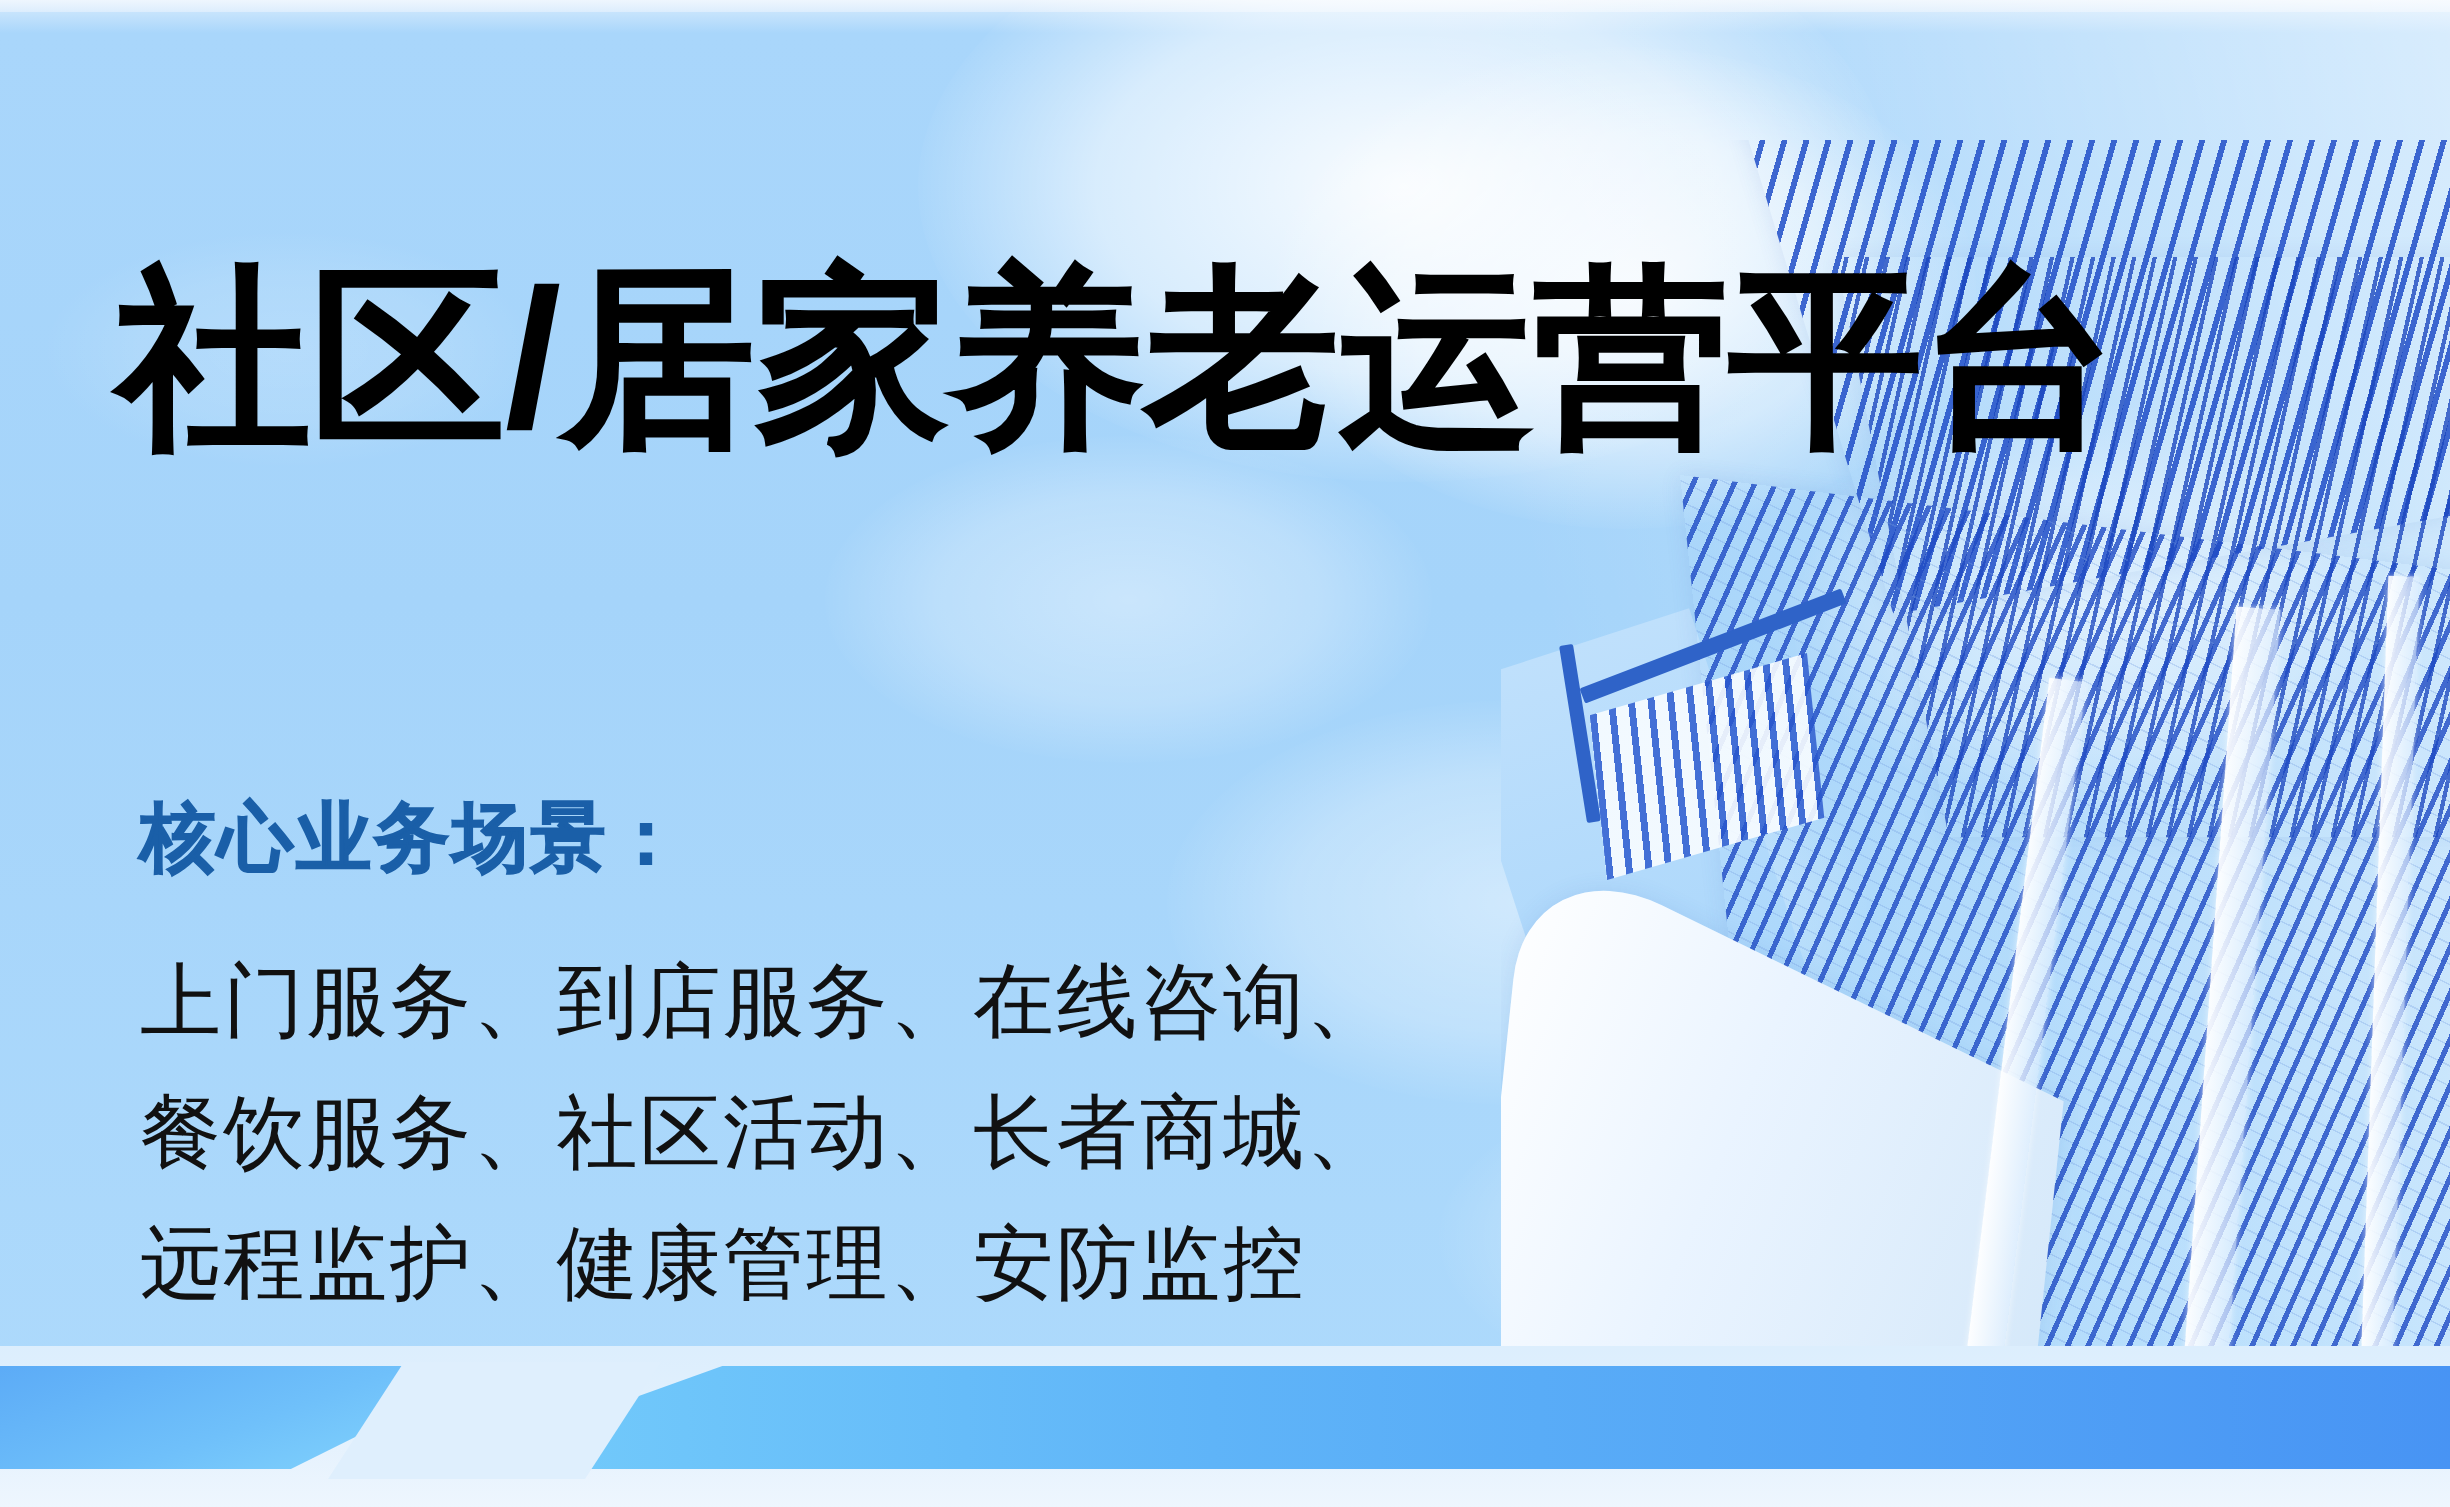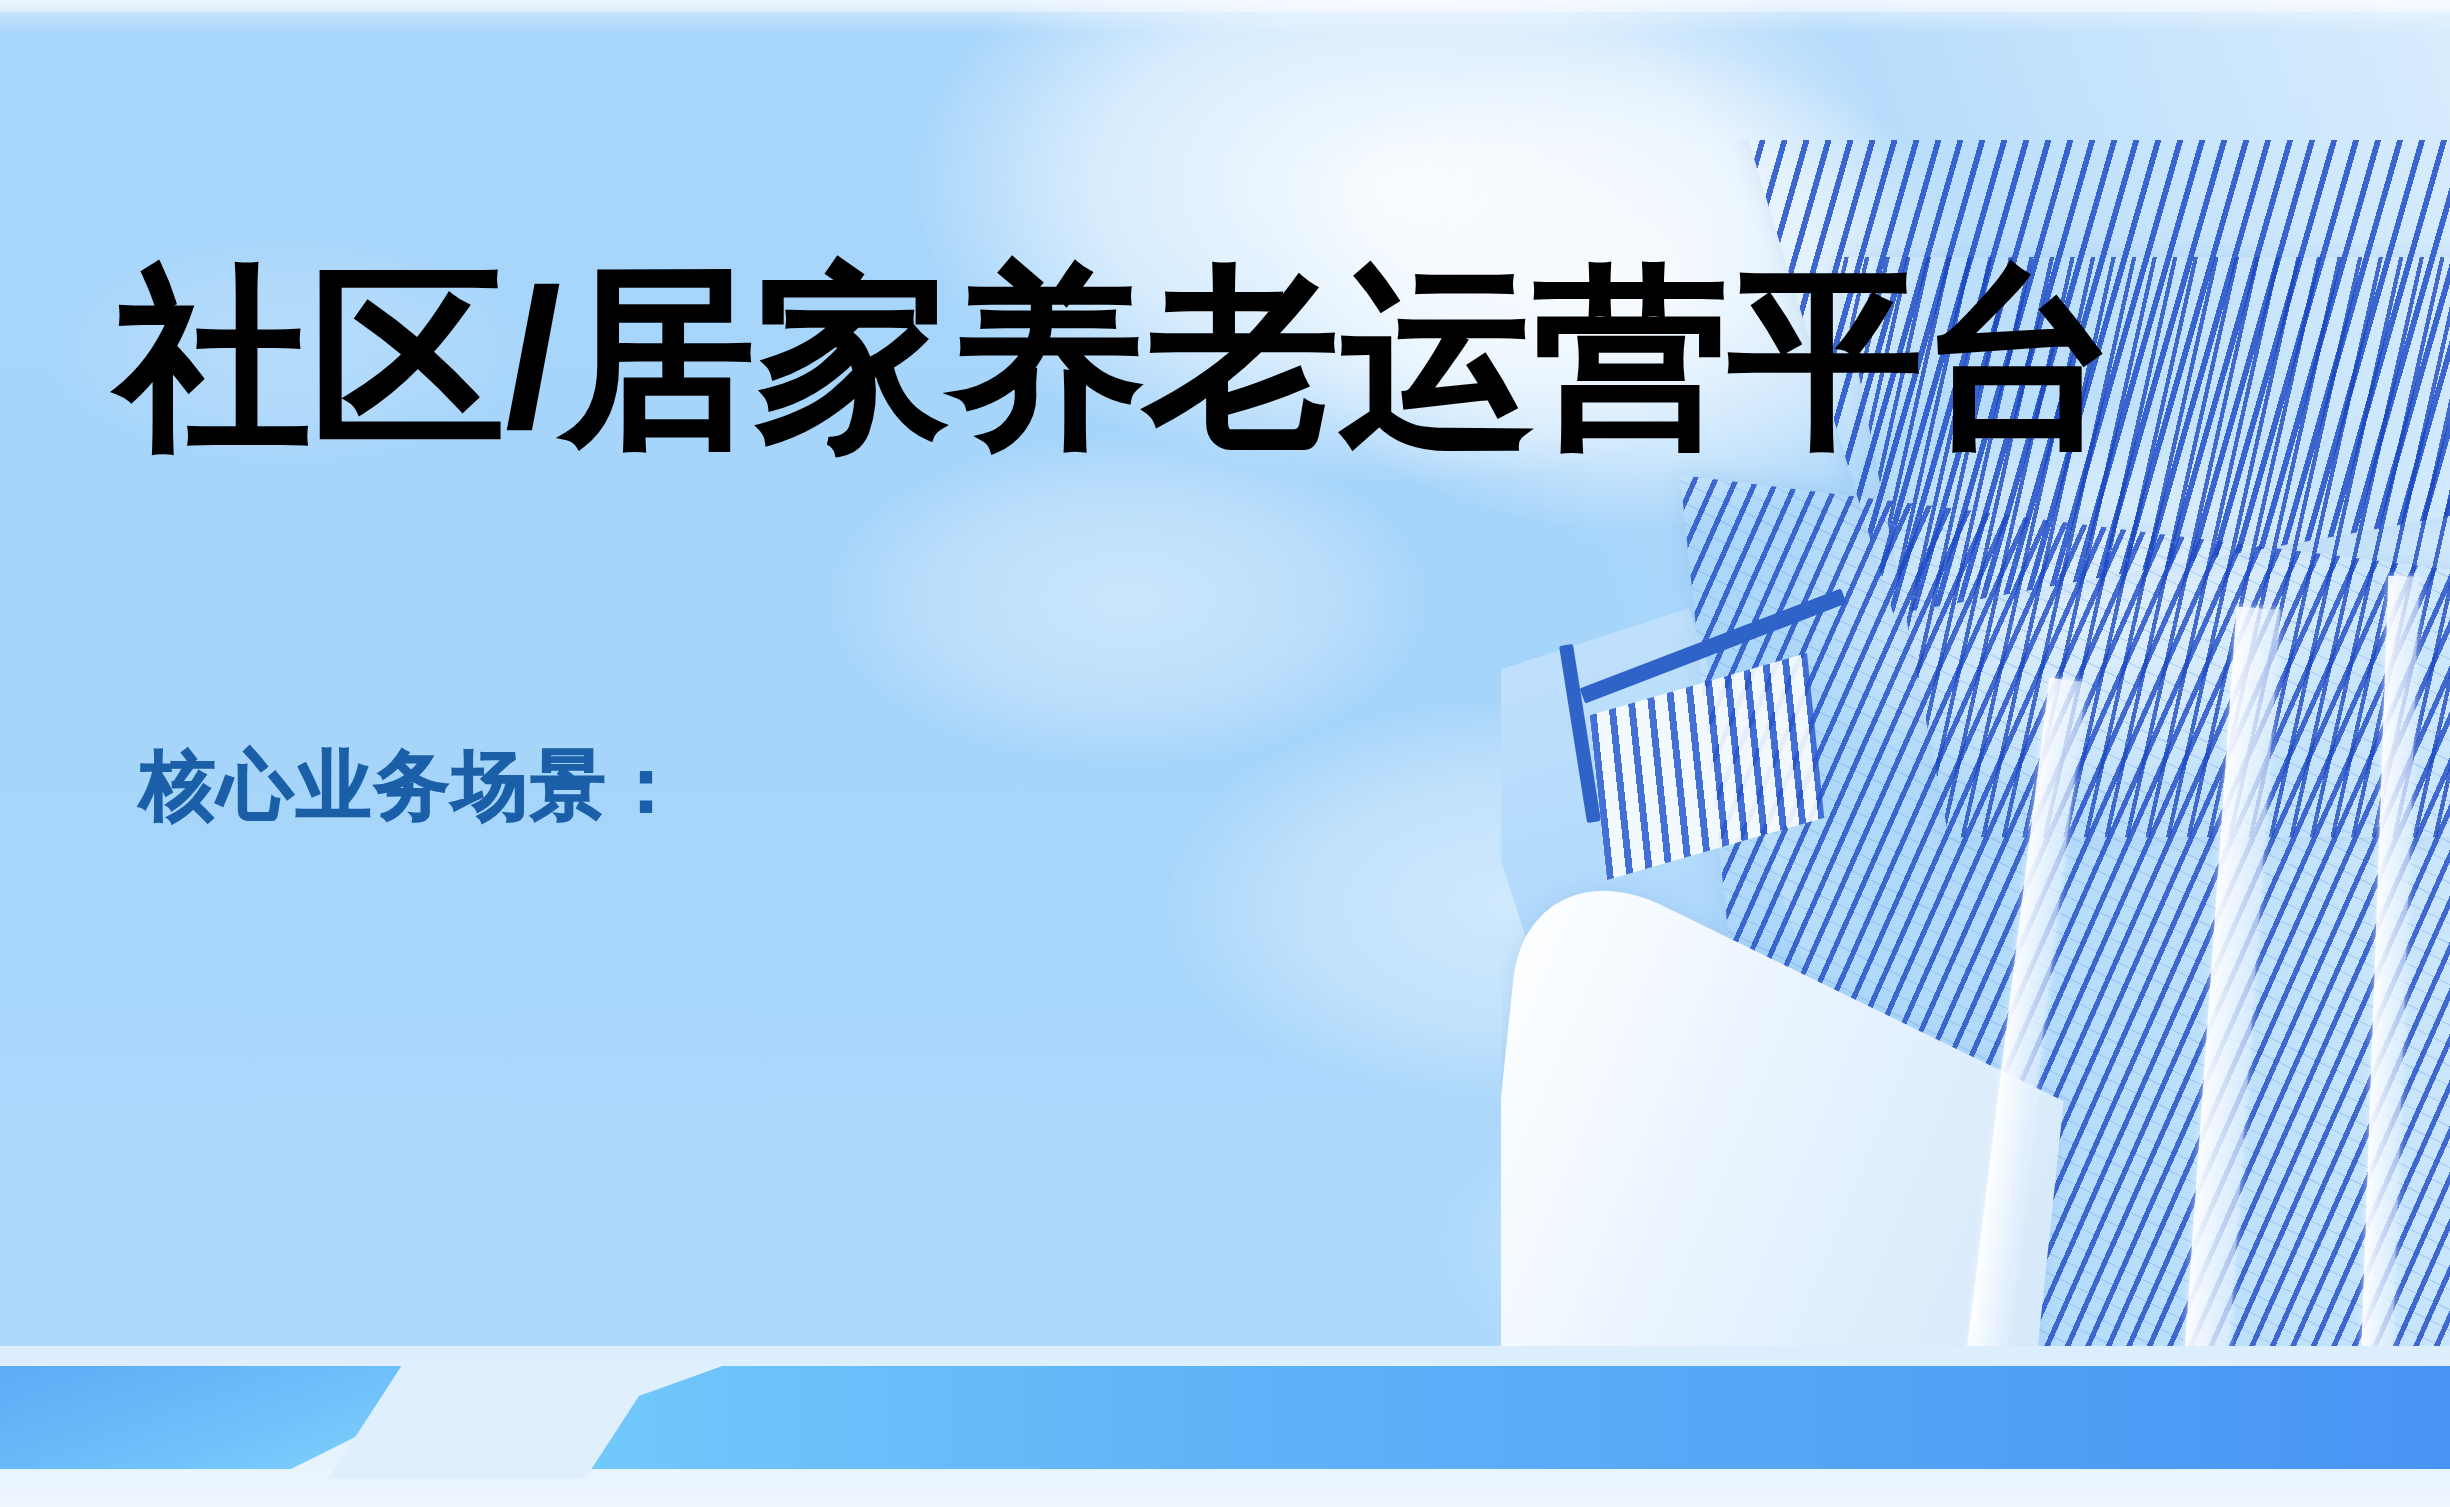--- a/index.html
+++ b/index.html
@@ -227,21 +227,21 @@
     white-space: nowrap;
     font-family: "Liberation Sans", "DejaVu Sans", sans-serif;
     text-align: center;
     -webkit-text-stroke: 2.3px #000;
   }
 
   
   .body-block {
     position: absolute;
     left: 140px;
-    top: 740px;
+    top: 792px;
   }
   .subheading {
     font-size: 75px;
     font-weight: 900;
     color: #1a5fa8;
     letter-spacing: 3.1px;
     line-height: 1.2;
     white-space: nowrap;
     -webkit-text-stroke: 1.6px #1a5fa8;
   }
@@ -326,20 +326,25 @@
     <div class="balcony"></div>
     <div class="balcony-edge"></div>
     <div class="balcony-stem"></div>
   </div>
 
 
   <div class="title">社区/居家养老运营平台</div>
 
   <div class="body-block">
     <div class="subheading">核心业务场景：</div>
+    <div class="scenario-list">
+      <div class="scenario-line">上门服务、到店服务、在线咨询、</div>
+      <div class="scenario-line">餐饮服务、社区活动、长者商城、</div>
+      <div class="scenario-line">远程监护、健康管理、安防监控</div>
+    </div>
   </div>
 
   <div class="bottom-band">
     <div class="band-bg"></div>
     <div class="band-shape band-left"></div>
     <div class="band-shape band-right"></div>
     <div class="band-divider"></div>
   </div>
 
 </div>

